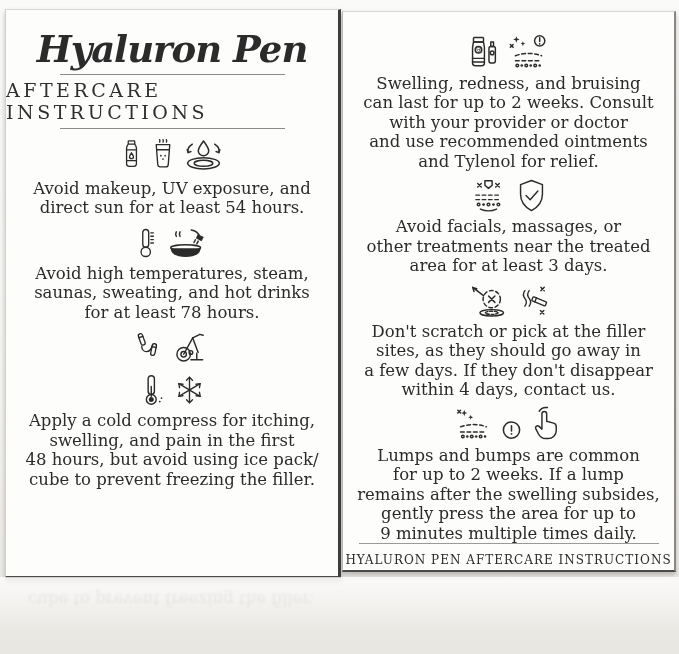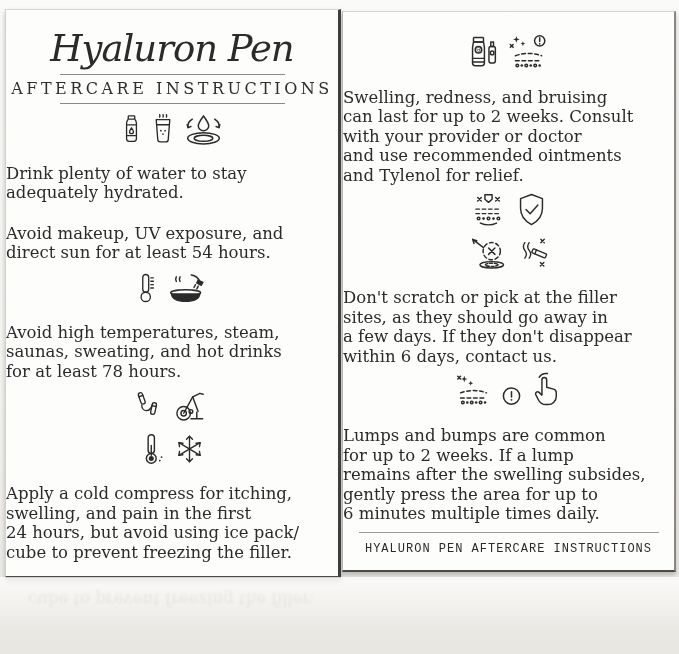--- a/index.html
+++ b/index.html
@@ -23,36 +23,36 @@
   #right-card{
     left:342px;top:11px;width:334px;height:561px;
     border-left:1px solid #b9b7b3;
     border-right:2px solid #8a8884;
     border-bottom:2px solid #4a4a4a;
     display:flex;flex-direction:column;align-items:center;
     padding-top:16px;box-sizing:border-box;
   }
   .card-inner{display:flex;flex-direction:column;align-items:center;width:100%;}
   .title{
-    margin-top:20px;font-size:37px;font-style:italic;font-weight:normal;
+    margin-top:20px;font-size:37px;font-style:italic;font-weight:bold;
     letter-spacing:-1px;line-height:1.05;
   }
   .rule{width:225px;border-top:1px solid #8a8a8a;height:0;margin:5px auto 0;}
-  .subtitle{margin-top:4px;font-size:16px;letter-spacing:3.5px;color:#2f2f2f;}
+  .subtitle{margin-top:4px;font-size:19px;letter-spacing:3.5px;color:#2f2f2f;}
   .section{margin-top:4px;display:flex;flex-direction:column;align-items:center;width:100%;}
   .icon-row{display:flex;gap:9px;align-items:flex-end;justify-content:center;height:36px;margin-top:3px;}
   .icon{display:inline-flex;align-items:flex-end;}
   .icon svg{display:block;}
   .stext{
-    margin-top:17px;font-size:16.5px;line-height:1.18;text-align:left;
+    margin-top:3px;font-size:16.5px;line-height:1.18;text-align:center;
     white-space:pre-line;width:100%;
   }
   .footer{margin-top:auto;margin-bottom:14px;display:flex;flex-direction:column;align-items:center;width:100%;}
   .footer .rule{width:300px;border-top:1px solid #9a9a9a;margin:0 auto;}
-  .footer-text{margin-top:9px;font-size:12px;letter-spacing:1px;color:#2b2b2b;font-family:Liberation Mono, monospace;}
+  .footer-text{margin-top:9px;font-size:12px;letter-spacing:1px;color:#2b2b2b;}
   #reflection{
     position:absolute;left:5px;top:590px;width:332px;text-align:center;
     transform:scaleY(-1);color:rgba(40,40,40,.55);opacity:.13;
     filter:blur(1.2px);font-size:16.5px;
   }
   #floor-sheen{
     position:absolute;left:0;top:577px;width:679px;height:77px;
     background:linear-gradient(180deg,rgba(255,255,255,.75),rgba(255,255,255,0) 70%);
     pointer-events:none;
   }
@@ -93,22 +93,20 @@
                 <ellipse cx="22" cy="28" rx="17" ry="6"></ellipse>
                 <ellipse cx="22" cy="28" rx="10" ry="3.2"></ellipse>
                 <path d="M22 4 c-3.8 5.2 -5.6 7.8 -5.6 10.4 a5.6 5.6 0 0 0 11.2 0 C27.6 11.8 25.8 9.2 22 4 Z"></path>
                 <path d="M34 7.5 a19 11 0 0 1 4.5 9"></path>
                 <path d="M38.5 16.5 l-3 -1.2 M38.5 16.5 l1 -3"></path>
                 <path d="M10 7.5 a19 11 0 0 0 -4.5 9"></path>
                 <path d="M5.5 16.5 l3 -1.2 M5.5 16.5 l-1 -3"></path>
               </svg>
             </span>
           </div>
-          <div class="stext">Drink plenty of water to stay
-adequately hydrated.</div>
         </div>
         <div class="section">
           <div class="stext">Avoid makeup, UV exposure, and
 direct sun for at least 54 hours.</div>
         </div>
         <div class="section">
           <div class="icon-row">
             <span class="icon">
               <svg width="22" height="36" viewBox="0 0 26 36" stroke="#2b2b2b" fill="none" stroke-width="1.6" stroke-linecap="round" stroke-linejoin="round">
                 <rect x="8" y="2" width="7" height="21" rx="3.5"></rect>
@@ -173,21 +171,21 @@
             </span>
             <span class="icon">
               <svg width="29" height="36" viewBox="0 0 34 36" stroke="#2b2b2b" fill="none" stroke-width="1.6" stroke-linecap="round" stroke-linejoin="round">
                 <path d="M17 3 v30 M4.5 10.5 l25 15 M29.5 10.5 l-25 15"></path>
                 <path d="M17 3 l-3.5 3.5 M17 3 l3.5 3.5 M17 33 l-3.5 -3.5 M17 33 l3.5 -3.5 M4.5 10.5 l4.8 .8 M4.5 10.5 l.8 4.8 M29.5 10.5 l-4.8 .8 M29.5 10.5 l-.8 4.8 M4.5 25.5 l4.8 -.8 M4.5 25.5 l.8 -4.8 M29.5 25.5 l-4.8 -.8 M29.5 25.5 l-.8 -4.8"></path>
               </svg>
             </span>
           </div>
           <div class="stext">Apply a cold compress for itching,
 swelling, and pain in the first
-24 hours, but avoid using ice pack/
+48 hours, but avoid using ice pack/
 cube to prevent freezing the filler.</div>
         </div>
       </div>
   </div>
 </div>
 
 <div id="right-card" class="card">
   <div id="right-sections" class="card-inner">
       <div class="section">
         <div class="icon-row">
@@ -246,20 +244,23 @@
               <path d="M11 34.5 q9 4 18 0"></path>
             </svg>
           </span>
           <span class="icon">
             <svg width="31" height="36" viewBox="0 0 34 38" stroke="#2b2b2b" fill="none" stroke-width="1.6" stroke-linecap="round" stroke-linejoin="round">
               <path d="M17 2 l12 4.5 V17 c0 9 -5.5 14.5 -12 18 C10.5 31.5 5 26 5 17 V6.5 Z"></path>
               <path d="M11 18.5 l4.5 4.5 L24 13.5"></path>
             </svg>
           </span>
         </div>
+        <div class="stext">Avoid facials, massages, or
+other treatments near the treated
+area for at least 3 days.</div>
       </div>
       <div class="section">
         <div class="icon-row">
           <span class="icon">
             <svg width="40" height="36" viewBox="0 0 44 38" stroke="#2b2b2b" fill="none" stroke-width="1.6" stroke-linecap="round" stroke-linejoin="round">
               <path d="M4 4 l12 9 M4 4 l4.5 1.5 M4 4 l1.5 4.5"></path>
               <circle cx="25" cy="17" r="9.5" stroke-dasharray="4 3"></circle>
               <path d="M21.5 13.5 l7 7 M28.5 13.5 l-7 7"></path>
               <ellipse cx="25" cy="32" rx="13" ry="3.5"></ellipse>
               <ellipse cx="25" cy="32" rx="7" ry="1.8" stroke-dasharray="3 2"></ellipse>
@@ -273,21 +274,21 @@
                 <line x1="20" y1="17.5" x2="20" y2="22.5"></line>
               </g>
               <path d="M26.5 3 l4 4 M30.5 3 l-4 4"></path>
               <path d="M26 30 l4 4 M30 30 l-4 4"></path>
             </svg>
           </span>
         </div>
         <div class="stext">Don't scratch or pick at the filler
 sites, as they should go away in
 a few days. If they don't disappear
-within 6 days, contact us.</div>
+within 4 days, contact us.</div>
       </div>
       <div class="section">
         <div class="icon-row">
           <span class="icon">
             <svg width="37" height="36" viewBox="0 0 40 38" stroke="#2b2b2b" fill="none" stroke-width="1.6" stroke-linecap="round" stroke-linejoin="round">
               <path d="M10 2.5 l.9 2.6 2.6 .9 -2.6 .9 -.9 2.6 -.9 -2.6 -2.6 -.9 2.6 -.9 Z" fill="#2b2b2b" stroke="none"></path>
               <path d="M17 8 l.7 1.9 1.9 .7 -1.9 .7 -.7 1.9 -.7 -1.9 -1.9 -.7 1.9 -.7 Z" fill="#2b2b2b" stroke="none"></path>
               <path d="M3 3 l3 3 M6 3 l-3 3"></path>
               <path d="M6 21 q14 -5 28 0" stroke-dasharray="4 3"></path>
               <line x1="6" y1="26.5" x2="34" y2="26.5" stroke-dasharray="4 3"></line>
@@ -310,21 +311,21 @@
             <svg width="31" height="38" viewBox="0 0 34 40" stroke="#2b2b2b" fill="none" stroke-width="1.6" stroke-linecap="round" stroke-linejoin="round">
               <path d="M9 6 a9 9 0 0 1 9 -4"></path>
               <path d="M12 20 V9 a2.6 2.6 0 0 1 5.2 0 v8 l7.5 2 a4 4 0 0 1 3 3.9 v4.1 c0 5 -4 9 -9 9 h-2.5 c-3.5 0 -6.5 -2 -8 -5 l-3 -6 c-1 -2.2 1.8 -4 3.6 -2.4 l3.2 3 Z"></path>
             </svg>
           </span>
         </div>
         <div class="stext">Lumps and bumps are common
 for up to 2 weeks. If a lump
 remains after the swelling subsides,
 gently press the area for up to
-6 minutes multiple times daily.</div>
+9 minutes multiple times daily.</div>
       </div>
     </div>
   <div class="footer">
     <div class="rule"></div>
     <div class="footer-text">HYALURON PEN AFTERCARE INSTRUCTIONS</div>
   </div>
 </div>
 
 <div id="floor-sheen"></div>
 <div id="reflection">cube to prevent freezing the filler.</div>

